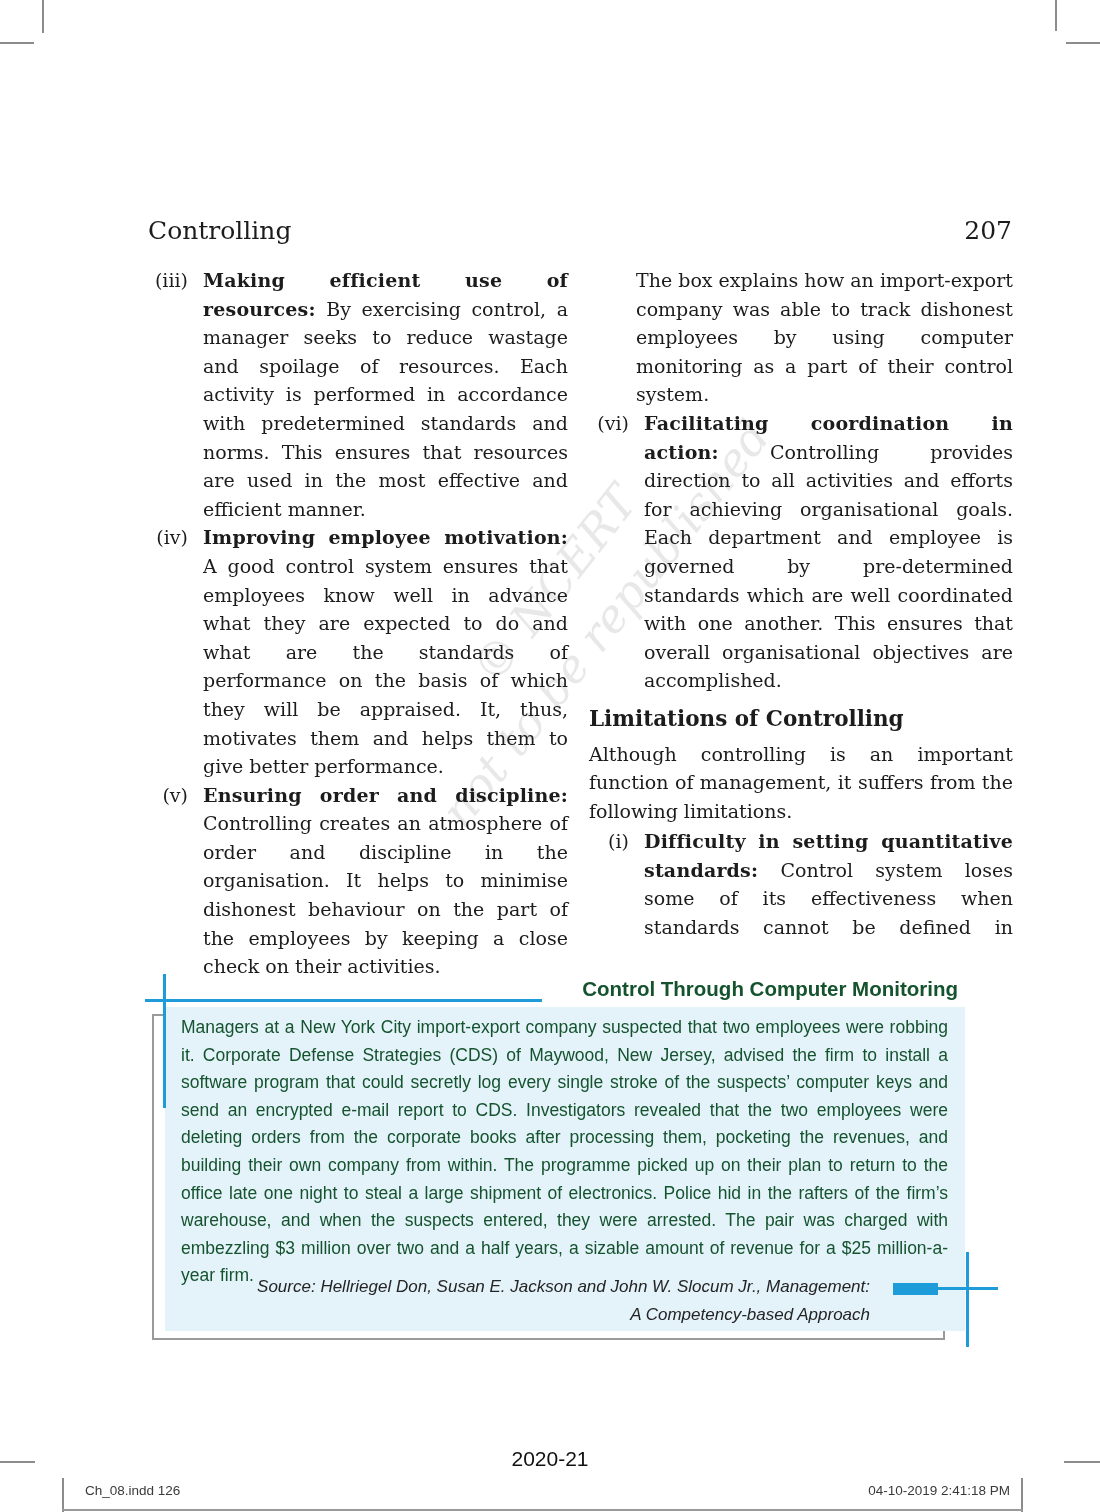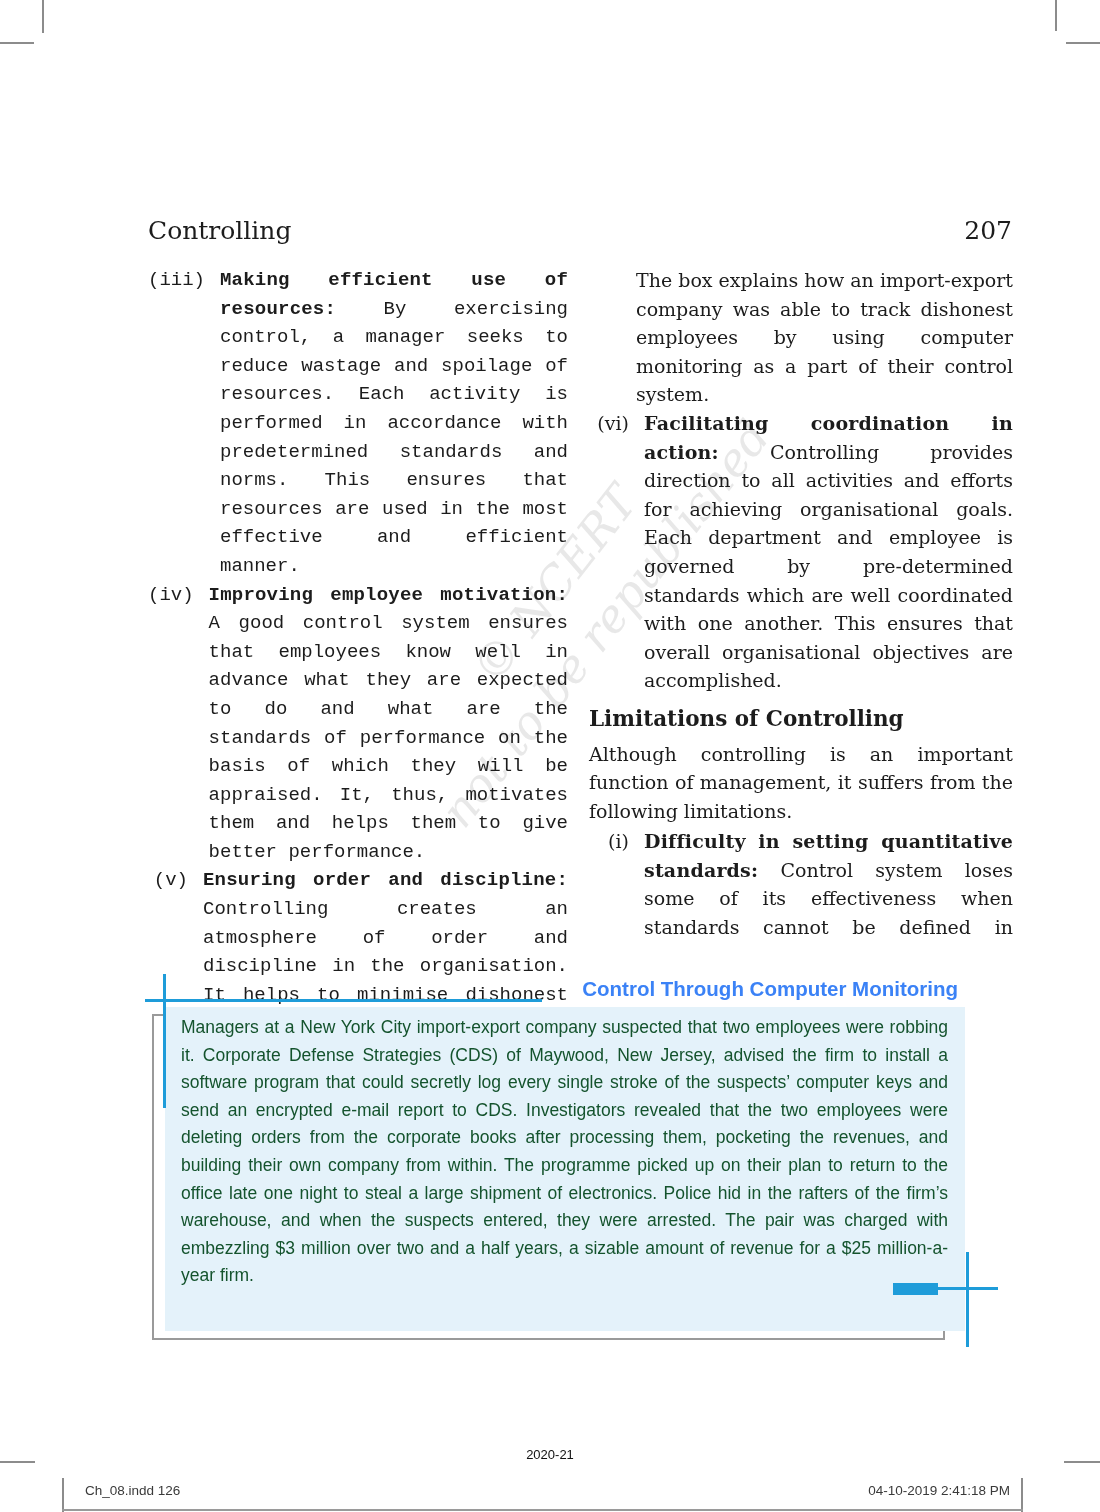--- a/index.html
+++ b/index.html
@@ -16,21 +16,21 @@
              font-size:46px;line-height:64px;color:rgba(110,110,110,0.16);
              text-align:center;pointer-events:none;}
 
   
   .header{position:absolute;top:216px;left:148px;right:88px;
           display:flex;justify-content:space-between;
           font-size:25px;color:#1c1c1c;}
 
   
   .col{position:absolute;font-size:19px;line-height:28.6px;}
-  .col-left{left:148px;top:266px;width:420px;font-family:Liberation Mono, monospace;}
+  .col-left{left:148px;top:266px;width:420px;}
   .col-right{left:589px;top:266px;width:424px;}
   .item{display:flex;}
   .num{flex:0 0 47px;text-align:right;padding-right:7px;box-sizing:border-box;}
   .itext{flex:1;text-align:justify;margin-left:8px;}
   .itext b{letter-spacing:.2px;}
   .indent-para{margin-left:47px;text-align:justify;}
   .h2{font-size:21.5px;font-weight:bold;margin:10px 0 6px 0;}
   .plain-para{text-align:justify;}
   .force-just{text-align:justify;text-align-last:justify;}
 
@@ -39,31 +39,31 @@
             border:2px solid #9a9a9a;box-sizing:border-box;background:transparent;}
   .box-fill{position:absolute;left:165px;top:1007px;width:800px;height:324px;background:#E4F2FA;}
   .accent{background:#1E9CD9;}
   .line-top{position:absolute;left:145px;top:999px;width:397px;height:3px;}
   .line-left-v{position:absolute;left:163px;top:974px;width:3px;height:134px;}
   .line-right-v{position:absolute;left:966px;top:1252px;width:3px;height:95px;}
   .line-right-h{position:absolute;left:937px;top:1287px;width:61px;height:3px;}
   .bar-thick{position:absolute;left:893px;top:1283px;width:45px;height:12px;}
   .box-title{position:absolute;top:977px;left:440px;right:142px;text-align:right;
              font-family:"Liberation Sans",sans-serif;font-weight:bold;
-             font-size:20.5px;color:#3b82f6;}
+             font-size:20.5px;color:#14532d;}
   .box-body{position:absolute;left:181px;top:1014px;width:767px;
             font-family:"Liberation Sans",sans-serif;font-size:17.5px;
             line-height:27.6px;text-align:justify;color:#14532d;}
   .box-source{position:absolute;left:181px;top:1273px;width:689px;text-align:right;
               font-family:"Liberation Sans",sans-serif;font-style:italic;
               font-size:17px;line-height:28px;color:#242424;}
 
   
   .footer-center{position:absolute;top:1447px;left:0;width:1100px;text-align:center;
-                 font-family:"Liberation Sans",sans-serif;font-size:13px;color:#111;}
+                 font-family:"Liberation Sans",sans-serif;font-size:21px;color:#111;}
   .slug{position:absolute;top:1483px;font-family:"Liberation Sans",sans-serif;
         font-size:13.5px;color:#3a3a3a;}
   .slug-left{left:85px;}
   .slug-right{right:90px;}
 </style>
 </head>
 <body>
 
 <div class="page">
 
@@ -118,18 +118,22 @@
 
   <div class="box-gray"></div>
   <div class="box-fill"></div>
   <div class="line-top accent"></div>
   <div class="line-left-v accent"></div>
   <div class="line-right-v accent"></div>
   <div class="line-right-h accent"></div>
   <div class="bar-thick accent"></div>
   <div class="box-title">Control Through Computer Monitoring</div>
   <div class="box-body">Managers at a New York City import-export company suspected that two employees were robbing it. Corporate Defense Strategies (CDS) of Maywood, New Jersey, advised the firm to install a software program that could secretly log every single stroke of the suspects’ computer keys and send an encrypted e-mail report to CDS. Investigators revealed that the two employees were deleting orders from the corporate books after processing them, pocketing the revenues, and building their own company from within. The programme picked up on their plan to return to the office late one night to steal a large shipment of electronics. Police hid in the rafters of the firm’s warehouse, and when the suspects entered, they were arrested. The pair was charged with embezzling $3 million over two and a half years, a sizable amount of revenue for a $25 million-a-year firm.</div>
+  <div class="box-source">
+    <div>Source: Hellriegel Don, Susan E. Jackson and John W. Slocum Jr., Management:</div>
+    <div>A Competency-based Approach</div>
+  </div>
 
   <div class="footer-center">2020-21</div>
   <div class="slug slug-left">Ch_08.indd   126</div>
   <div class="slug slug-right">04-10-2019   2:41:18 PM</div>
 
 </div>
 
 </body></html>

